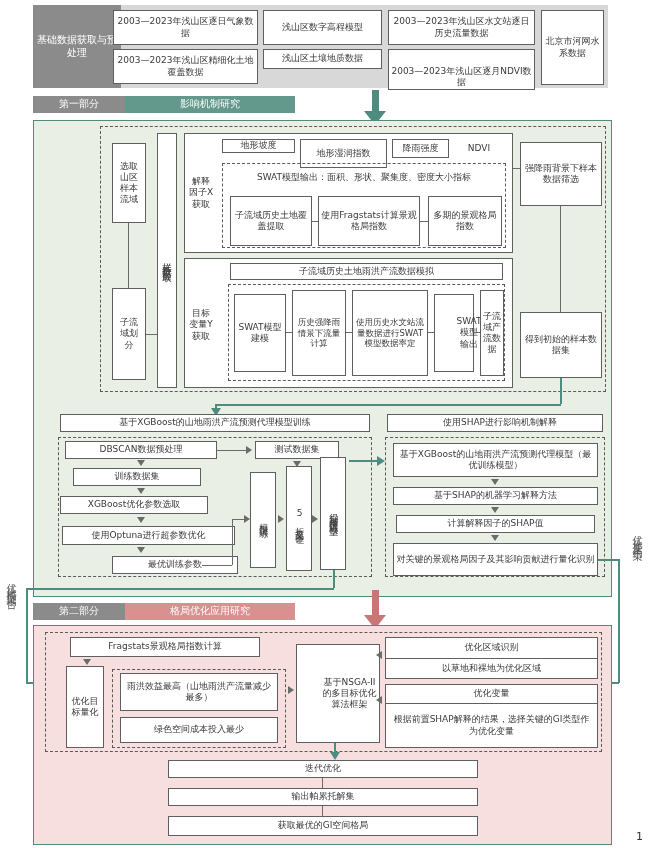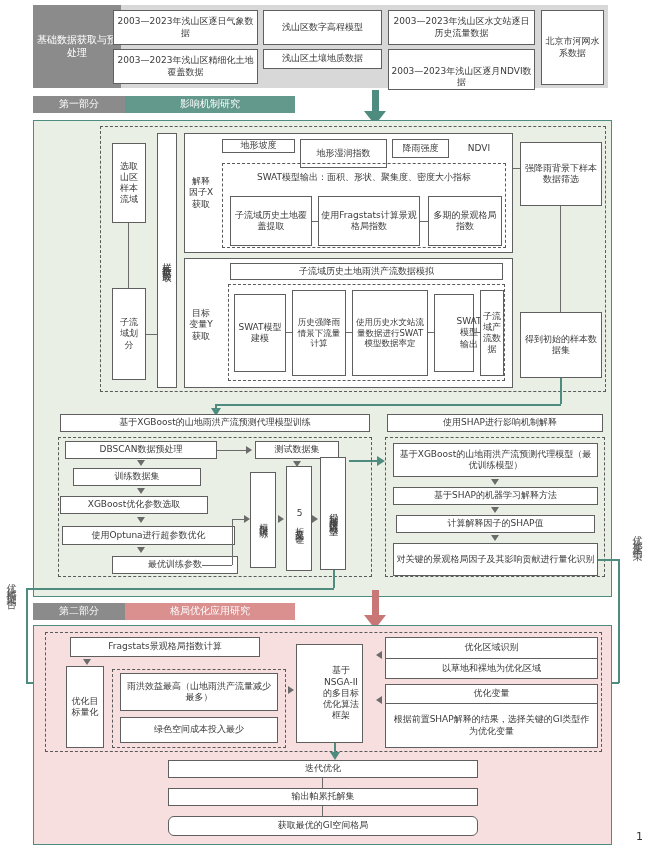--- a/index.html
+++ b/index.html
@@ -258,21 +258,21 @@
     </div>
   <div class="dash" style="left:112px;top:669px;width:174px;height:79px;"></div>
   <div class="b" style="left:120px;top:673px;width:158px;height:38px;">
       <span>雨洪效益最高（山地雨洪产流量减少最多）</span>
     </div>
   <div class="b" style="left:120px;top:717px;width:158px;height:26px;">
       <span>绿色空间成本投入最少</span>
     </div>
   <div class="cr" style="left:288px;top:686px;"></div>
 
-  <div class="b" style="left:296px;top:644px;width:67px;height:99px;padding-left:25px;">
+  <div class="b" style="left:296px;top:644px;width:84px;height:99px;padding-left:25px;">
       <span>基于NSGA-II的多目标优化算法框架</span>
     </div>
 
   <div class="cl" style="left:376px;top:651px;"></div>
   <div class="b" style="left:385px;top:637px;width:213px;height:42px;padding:0;flex-direction:column;align-items:stretch;">
     <div style="flex:0 0 20px;display:flex;align-items:center;justify-content:center;border-bottom:1px solid #5f5f5f;">
         <span>优化区域识别</span>
       </div>
     <div style="flex:1;display:flex;align-items:center;justify-content:center;">
         <span>以草地和裸地为优化区域</span>
@@ -293,21 +293,21 @@
   <div class="cd tcd" style="left:330px;top:752px;"></div>
 
   <div class="b" style="left:168px;top:760px;width:310px;height:18px;">
       <span>迭代优化</span>
     </div>
   <div class="line" style="left:322px;top:778px;width:1px;height:10px;"></div>
   <div class="b" style="left:168px;top:788px;width:310px;height:18px;">
       <span>输出帕累托解集</span>
     </div>
   <div class="line" style="left:322px;top:806px;width:1px;height:10px;"></div>
-  <div class="b" style="left:168px;top:816px;width:310px;height:20px;border-radius:6px;">
+  <div class="b" style="left:168px;top:816px;width:310px;height:20px;">
       <span>获取最优的GI空间格局</span>
     </div>
 
   <div class="sidetxt" style="left:4px;top:576px;height:140px;"><span>优化模型耦合</span></div>
   <div class="sidetxt" style="left:630px;top:528px;height:140px;"><span>优化变量约束</span></div>
 
   <div class="abs" style="left:636px;top:830px;font-size:11px;color:#333;"><span>1</span></div>
 
 </div>
 

